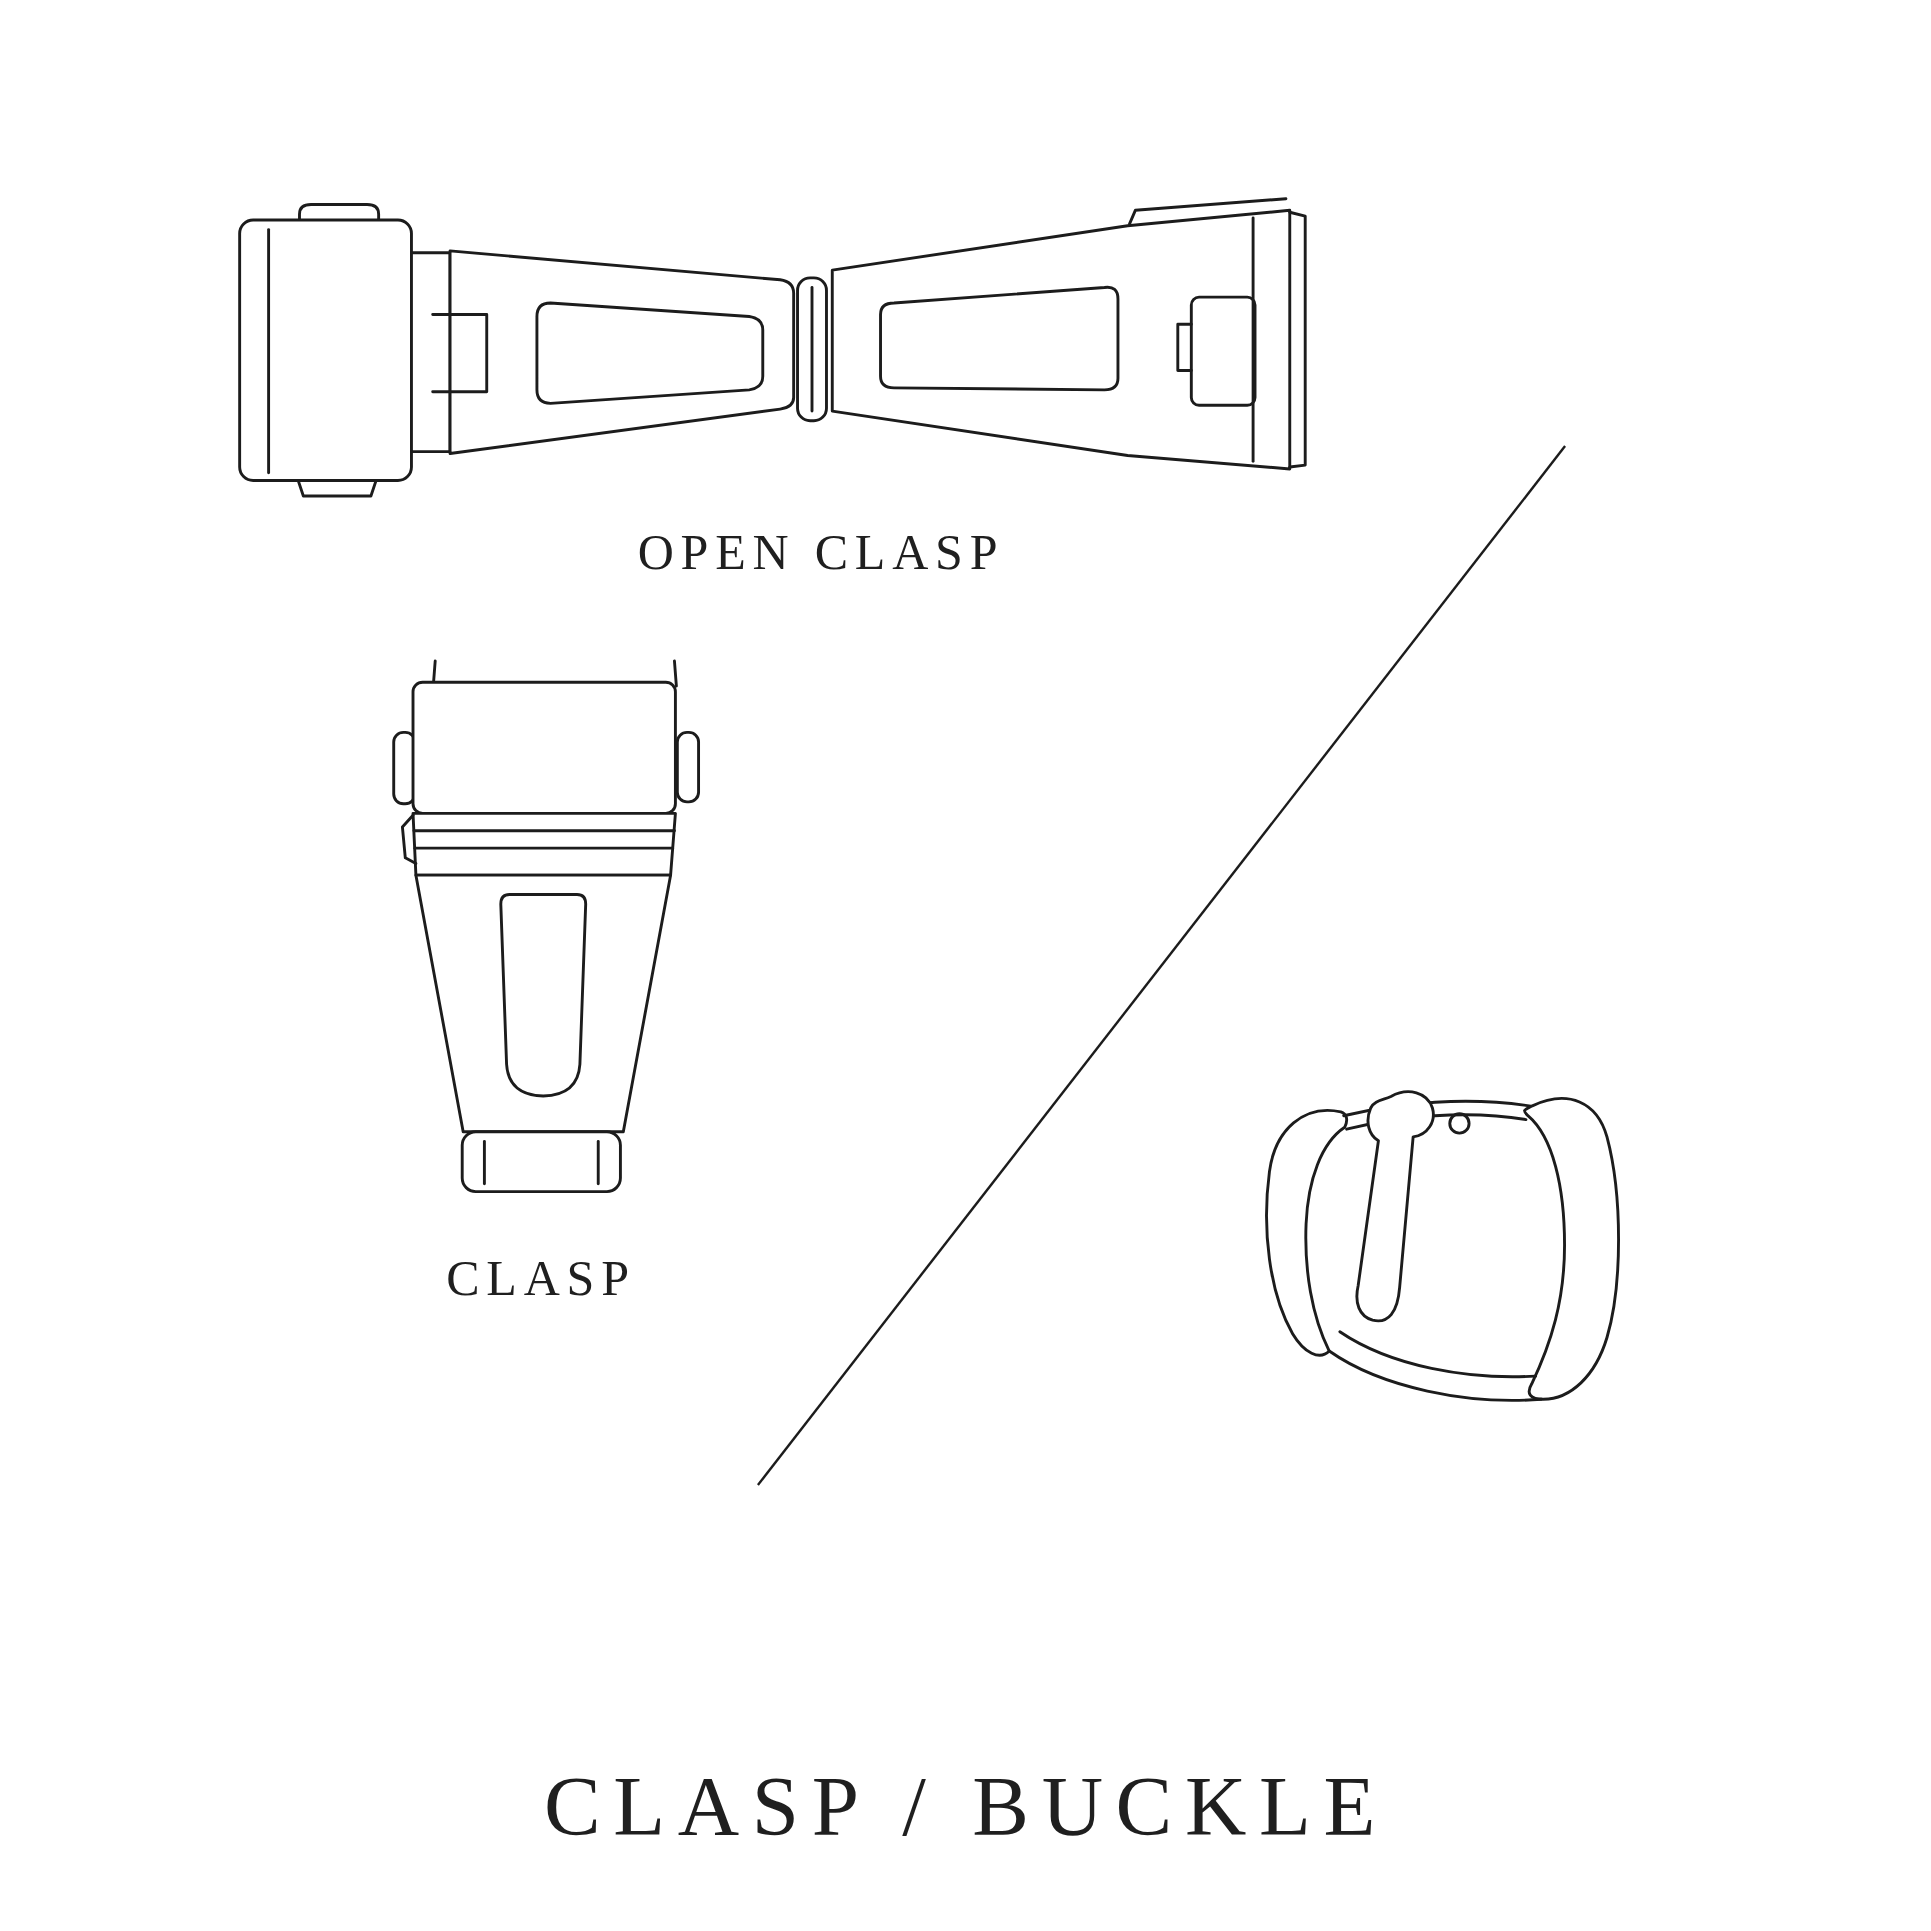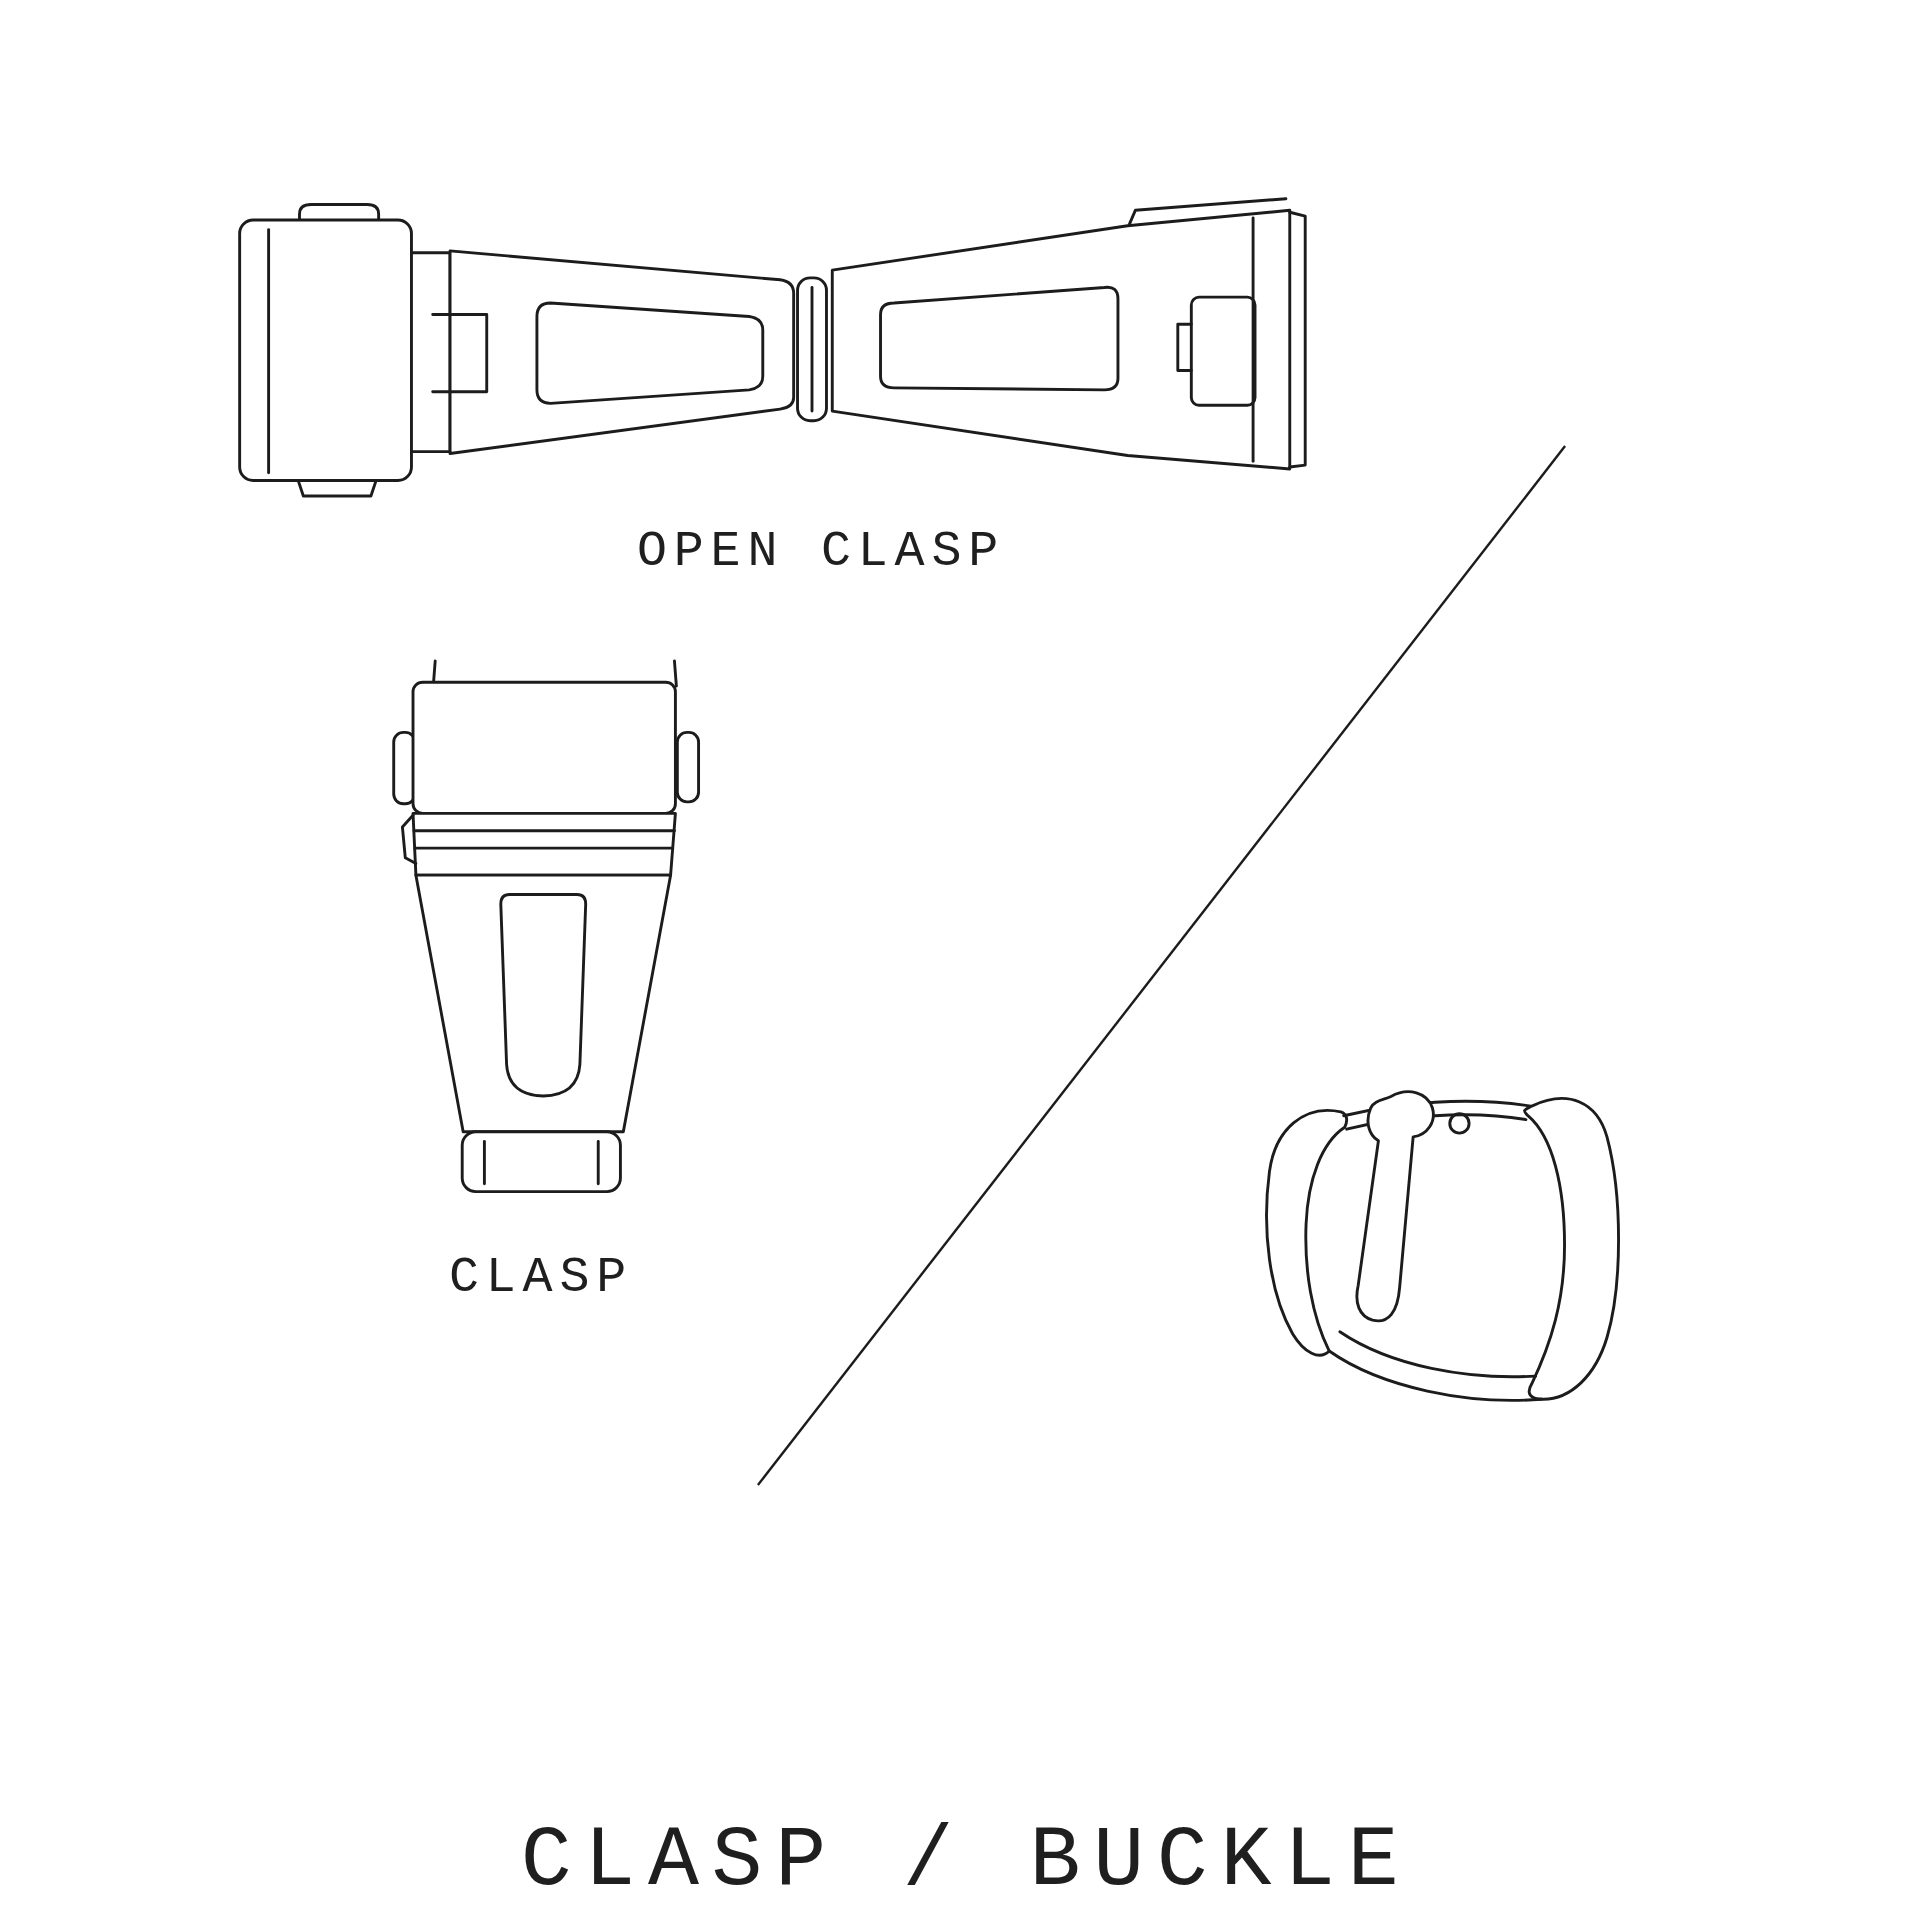--- a/index.html
+++ b/index.html
@@ -6,39 +6,39 @@
     margin: 0;
     padding: 0;
     background: #ffffff;
   }
   #canvas {
     position: relative;
     width: 1931px;
     height: 1931px;
     background: #ffffff;
     overflow: hidden;
-    font-family: Liberation Mono, monospace;
+    font-family: Liberation Serif, serif;
     color: #1f1f1f;
   }
   .figure {
     position: absolute;
   }
   .fig-label {
     position: absolute;
     transform: translateX(-50%);
     font-size: 50px;
     letter-spacing: 6.8px;
     font-weight: 400;
     color: #1f1f1f;
     white-space: nowrap;
   }
   .diagram-title {
     position: absolute;
     left: 966px;
-    top: 1813px;
+    top: 1757px;
     transform: translateX(-50%);
     font-size: 85px;
     letter-spacing: 12.6px;
     font-weight: 500;
     color: #1f1f1f;
     white-space: nowrap;
   }
   svg {
     display: block;
   }

